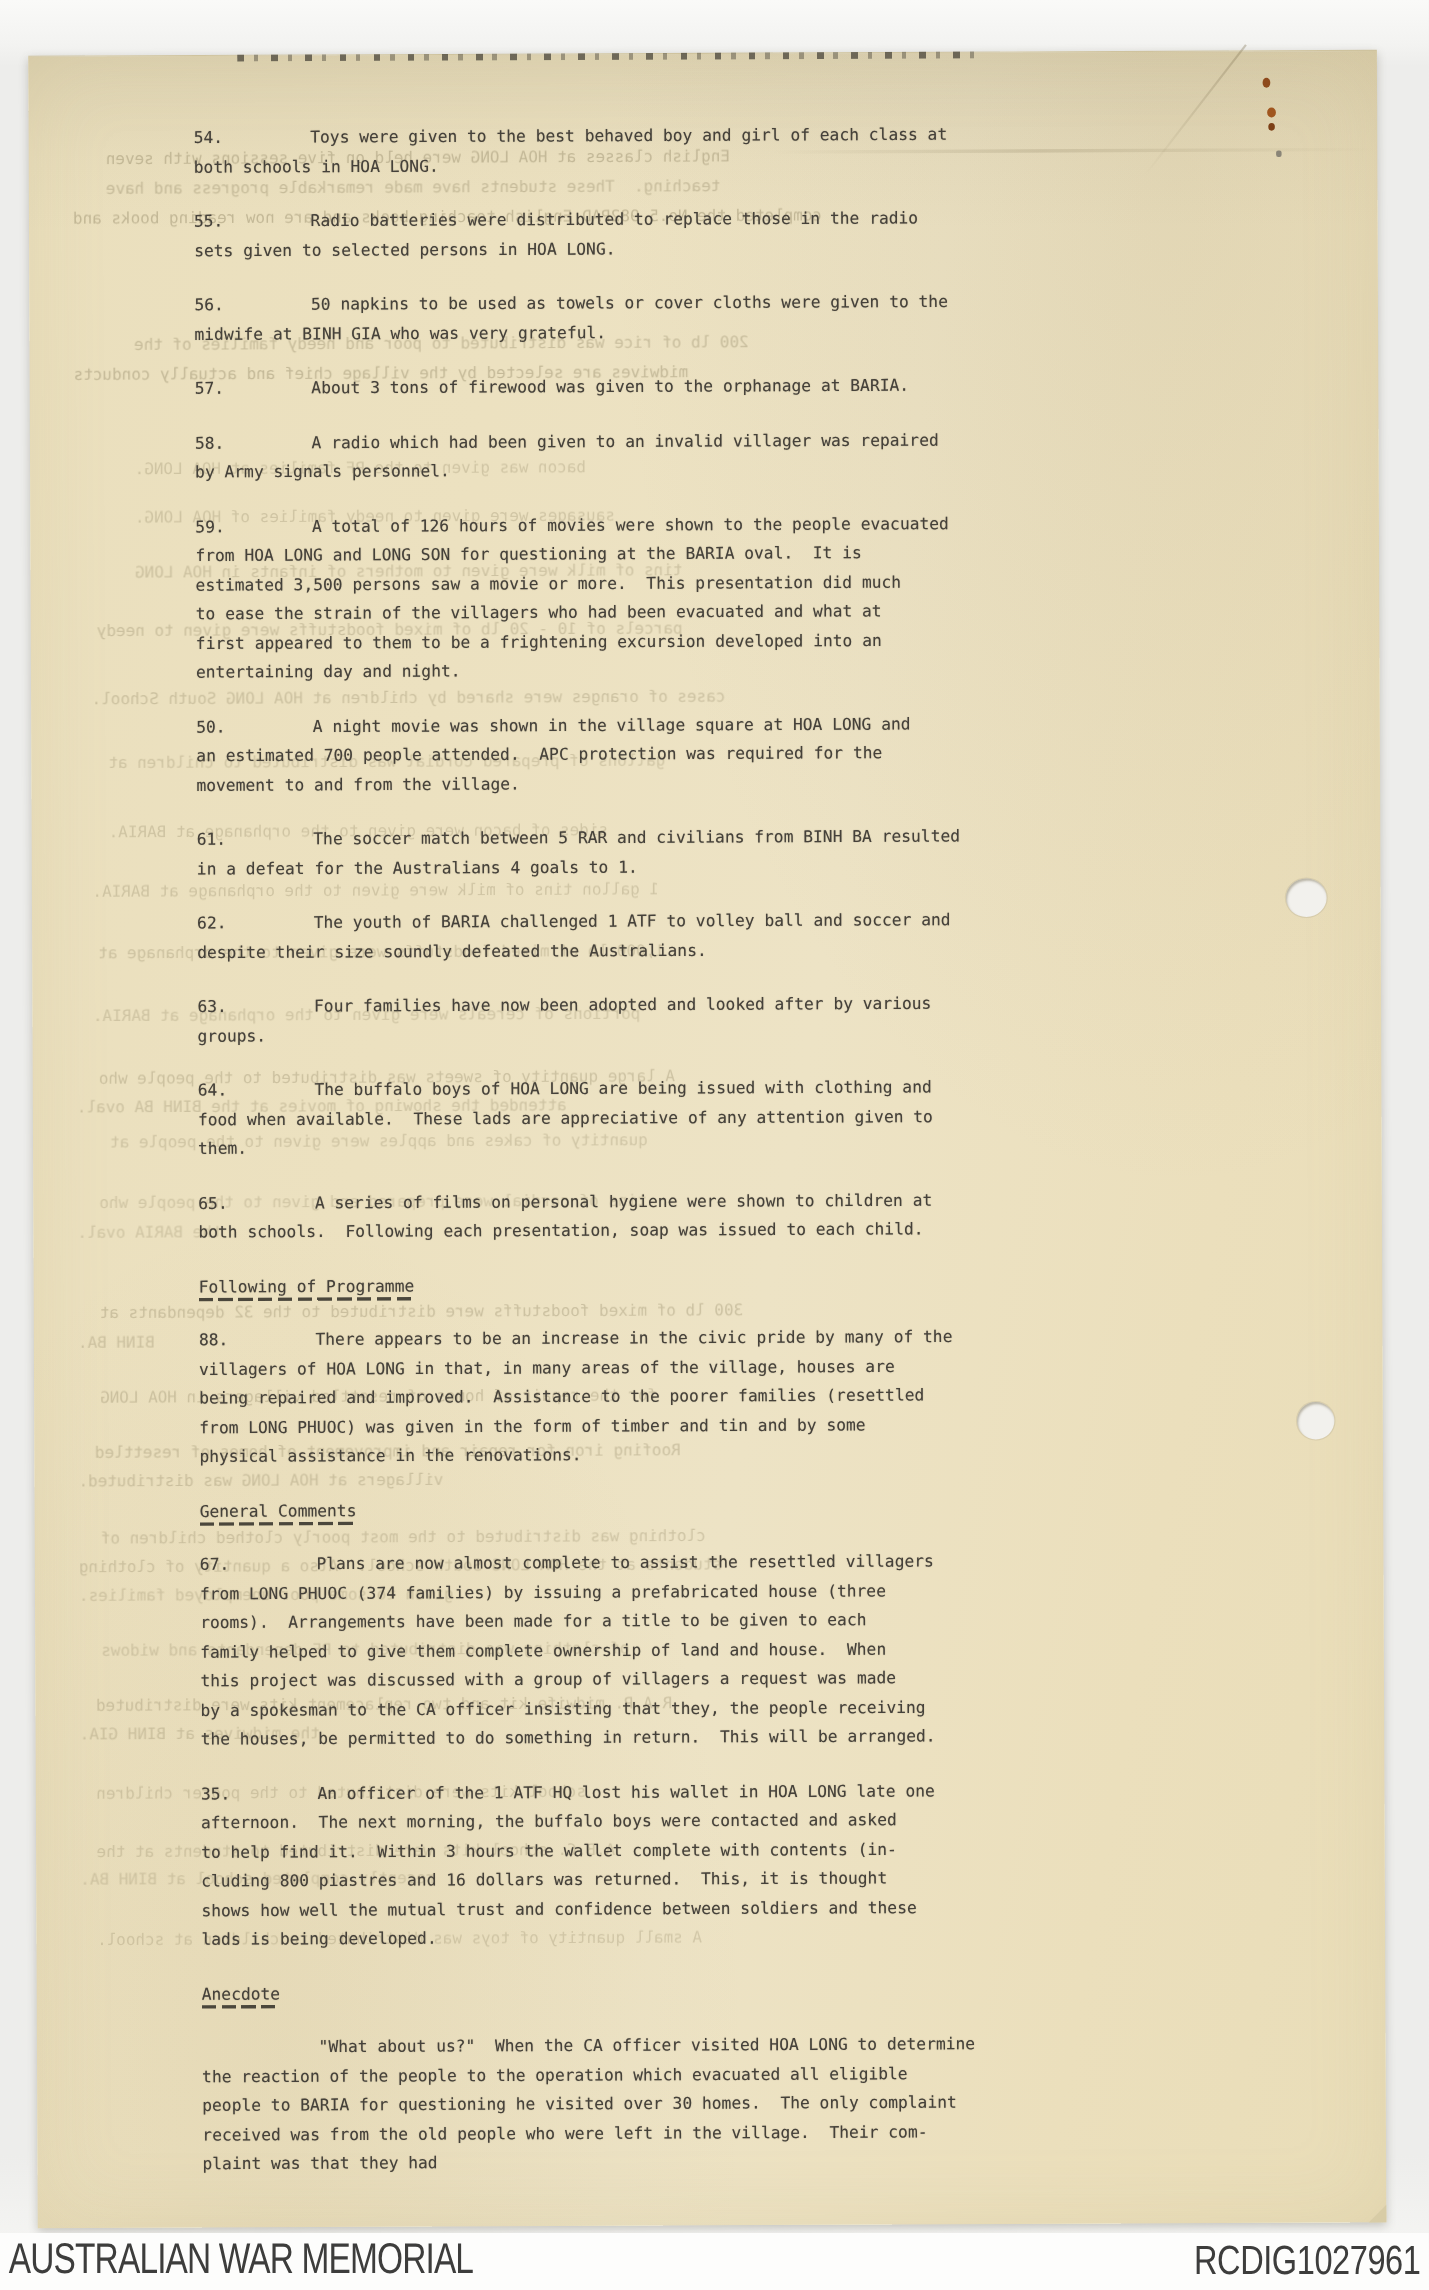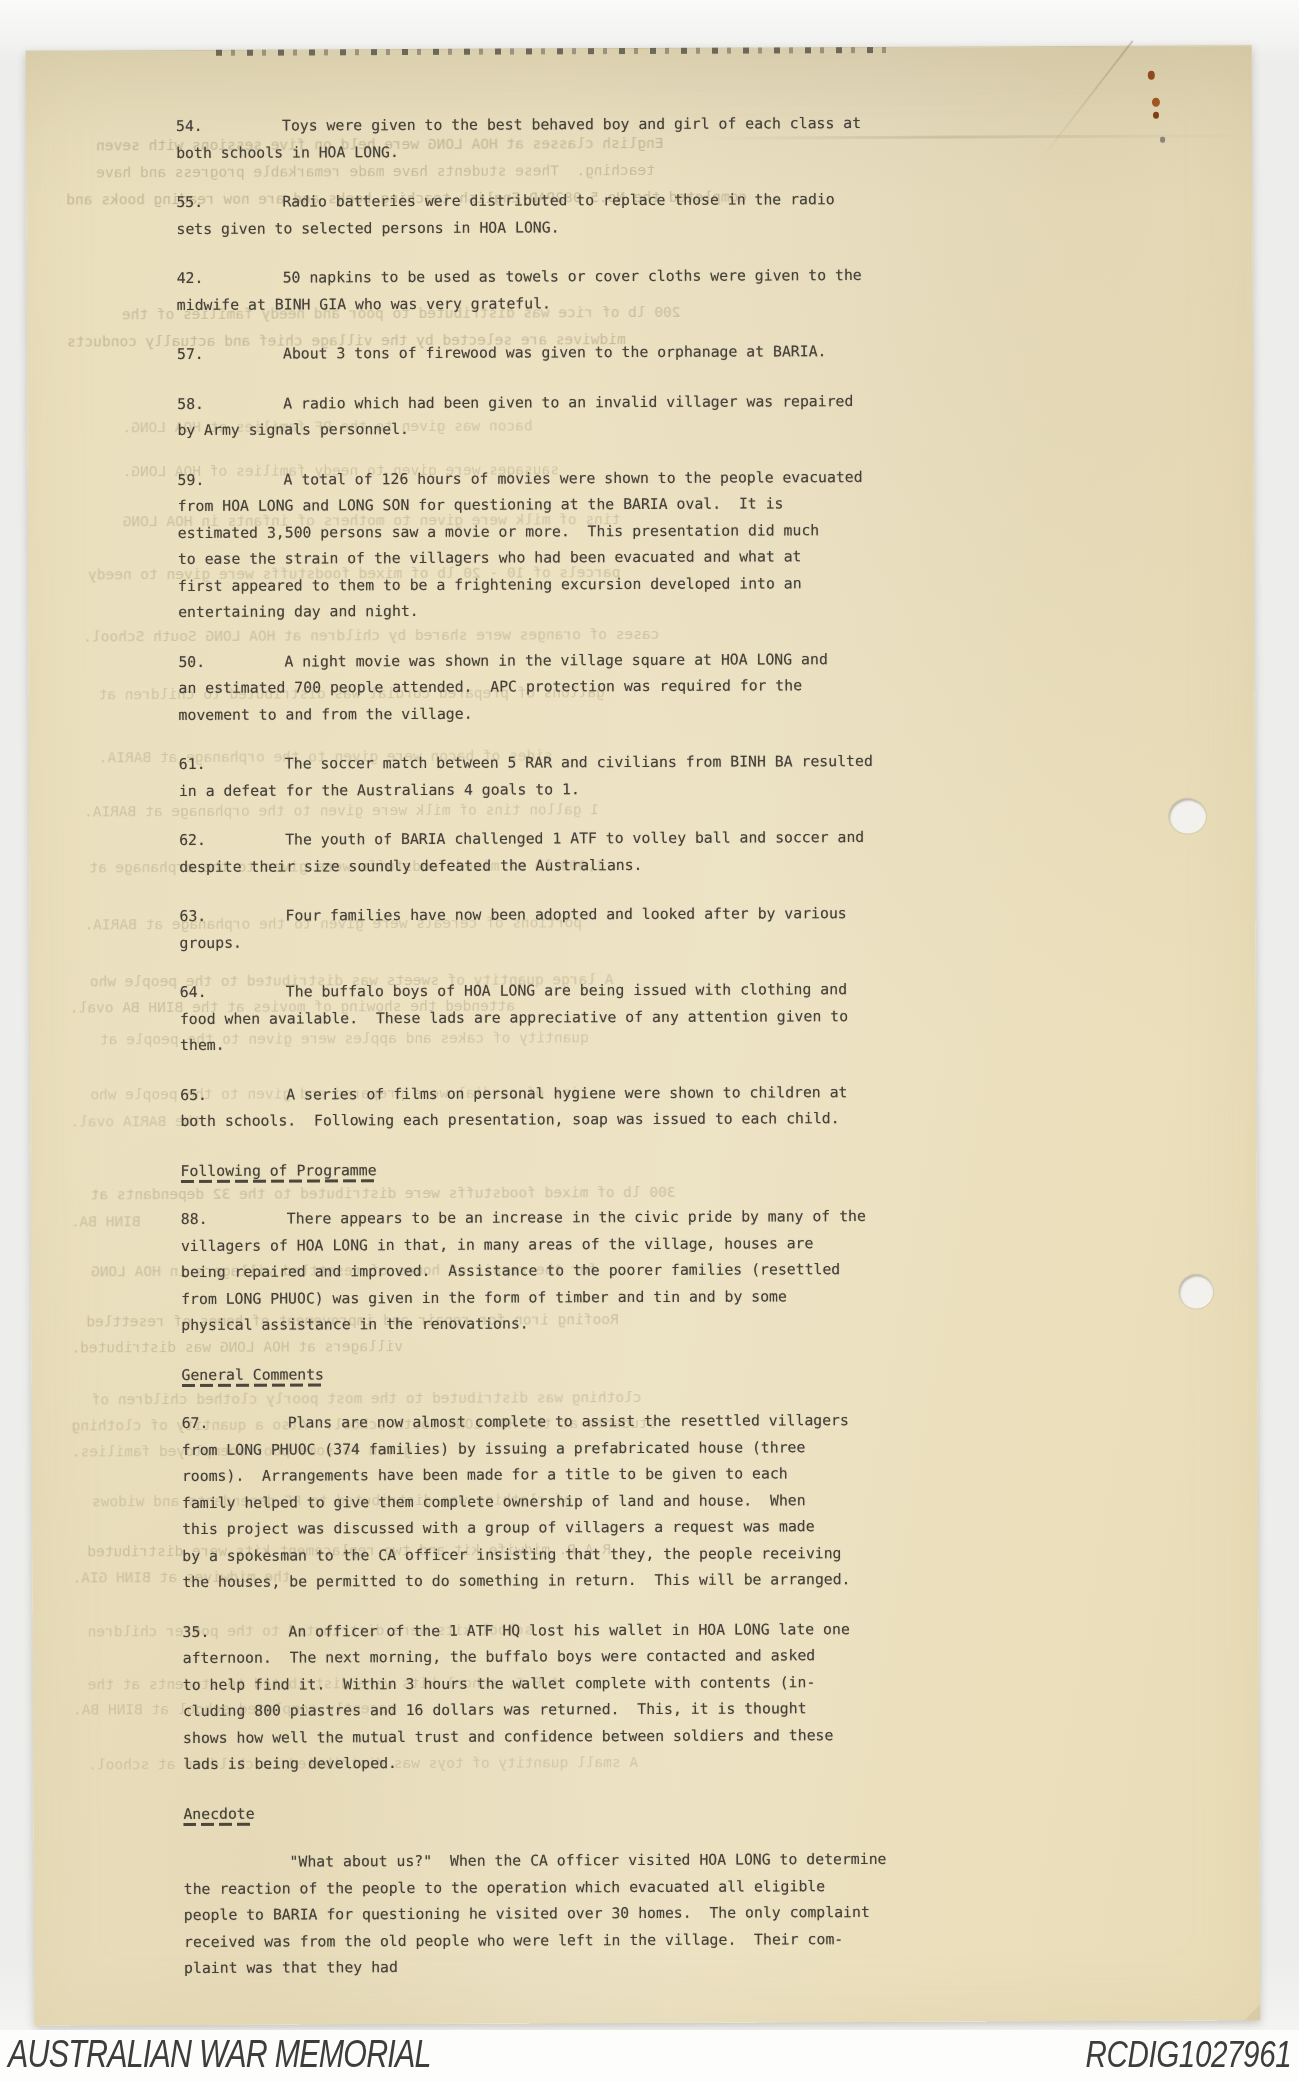--- a/index.html
+++ b/index.html
@@ -44,21 +44,21 @@
   .hole{position:absolute;border-radius:50%;background:#f2f1ed;z-index:3;
       box-shadow:inset 1px 2px 2px rgba(120,110,85,0.45), 0 0 0 1px rgba(200,190,160,0.5);}
   .hole1{left:1140px;top:752px;width:37px;height:35px;}
   .hole2{left:1148px;top:1228px;width:34px;height:34px;}
   .rust{position:absolute;border-radius:50%;z-index:3;background:#8e4a1c;}
   .rust1{left:1122px;top:24px;width:7px;height:9px;}
   .rust2{left:1126px;top:51px;width:8px;height:9px;background:#a0561f;}
   .rust3{left:1127px;top:65px;width:6px;height:7px;background:#7c3f16;}
   .speck{position:absolute;z-index:3;background:#8a8577;width:5px;height:6px;left:1134px;top:90px;border-radius:2px;}
   
-  .footer{position:absolute;left:0;bottom:0;width:1299px;height:52px;background:#fdfdfc;z-index:5;font-style:italic;}
+  .footer{position:absolute;left:0;bottom:0;width:1299px;height:52px;background:#fdfdfc;z-index:5;}
   .footer .left{position:absolute;left:8px;bottom:6px;font-family:"Liberation Sans",sans-serif;
       font-size:39px;color:#3d3d3c;letter-spacing:-1px;transform:scaleX(0.78);transform-origin:left bottom;white-space:nowrap;}
   .footer .right{position:absolute;right:8px;bottom:6px;font-family:"Liberation Sans",sans-serif;
       font-size:37px;color:#3d3d3c;letter-spacing:-0.5px;transform:scaleX(0.80);transform-origin:right bottom;white-space:nowrap;}
 </style>
 </head>
 <body>
 
 <div class="screen">
 
@@ -109,21 +109,21 @@
     <div class="doc">
         <div class="block para">
           <div class="line"><span class="num">54.</span><span>Toys were given to the best behaved boy and girl of each class at</span></div>
           <div class="line">both schools in HOA LONG.</div>
         </div>
         <div class="block para">
           <div class="line"><span class="num">55.</span><span>Radio batteries were distributed to replace those in the radio</span></div>
           <div class="line">sets given to selected persons in HOA LONG.</div>
         </div>
         <div class="block para">
-          <div class="line"><span class="num">42.</span><span>50 napkins to be used as towels or cover cloths were given to the</span></div>
+          <div class="line"><span class="num">56.</span><span>50 napkins to be used as towels or cover cloths were given to the</span></div>
           <div class="line">midwife at BINH GIA who was very grateful.</div>
         </div>
         <div class="block para">
           <div class="line"><span class="num">57.</span><span>About 3 tons of firewood was given to the orphanage at BARIA.</span></div>
         </div>
         <div class="block para">
           <div class="line"><span class="num">58.</span><span>A radio which had been given to an invalid villager was repaired</span></div>
           <div class="line">by Army signals personnel.</div>
         </div>
         <div class="block para">

